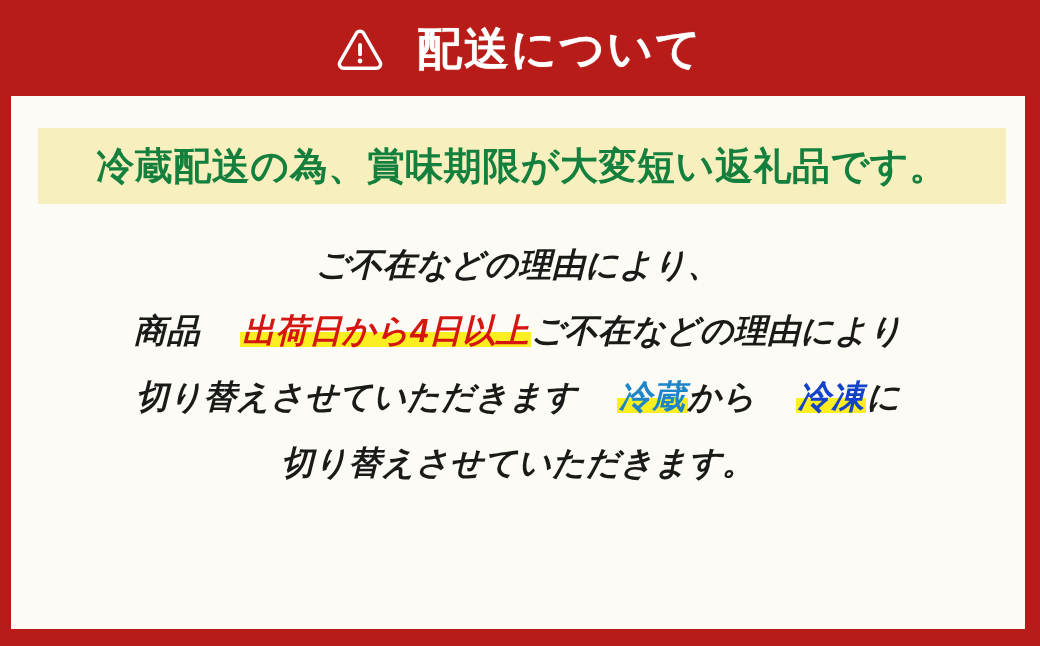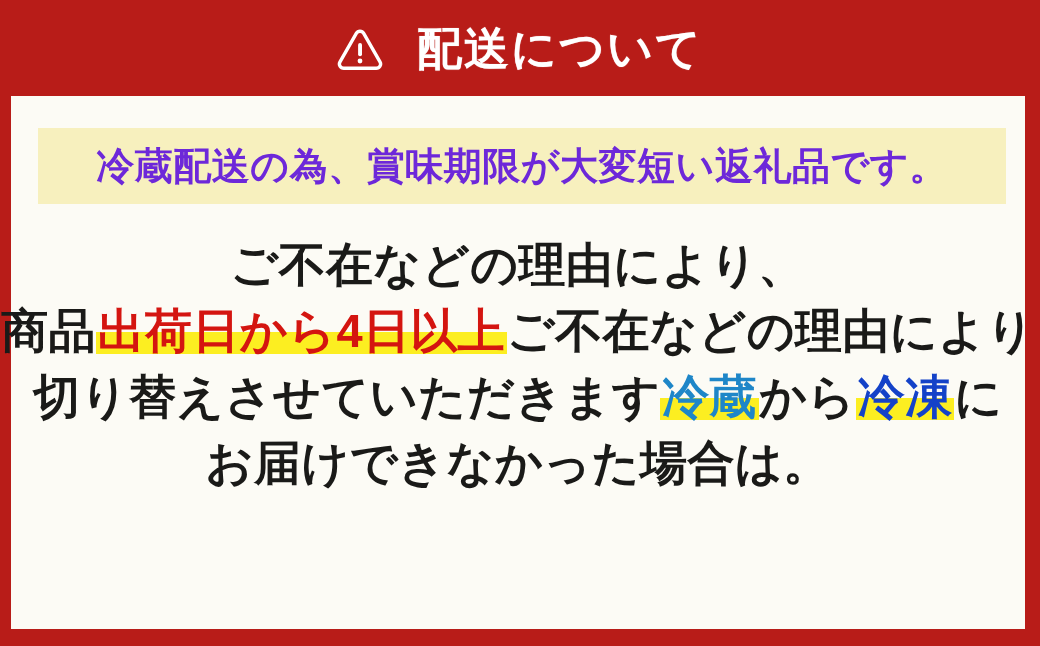--- a/index.html
+++ b/index.html
@@ -69,54 +69,56 @@
     left: 27px;
     top: 32px;
     width: 968px;
     height: 76px;
     background: #F7F0BE;
     display: flex;
     align-items: center;
     justify-content: center;
   }
   .banner-text {
-    color: #6d28d9;
+    color: #15803d;
     font-size: 38px;
     font-weight: 700;
     letter-spacing: 0.5px;
     line-height: 1;
     white-space: nowrap;
   }
 
   
   .lines {
     position: absolute;
     left: 0;
     top: 135px;
     width: 1014px;
     text-align: center;
   }
   .line {
-    font-size: 47px;
+    font-size: 33px;
     font-weight: 700;
     color: #1A1A18;
     line-height: 1;
     height: 66px;
     display: flex;
     align-items: center;
     justify-content: center;
     white-space: nowrap;
     letter-spacing: 0.3px;
+    font-style: italic;
   }
   .seg { display: inline-block; }
 
   
   .hl {
     background: linear-gradient(to top, #FCEE21 0%, #FCEE21 46%, rgba(252,238,33,0) 46%);
     padding: 0 2px;
+    margin-left: 40px;
   }
   .red    { color: #D41510; }
   .blue   { color: #1E86C8; }
   .blue-d { color: #1442C8; }
 </style>
 </head>
 <body>
 
 <div class="notice-card">
 
@@ -149,19 +151,19 @@
 
       <div class="line">
         <span class="seg">切り替えさせていただきます</span>
         <span class="seg hl blue">冷蔵</span>
         <span class="seg">から</span>
         <span class="seg hl blue-d">冷凍</span>
         <span class="seg">に</span>
       </div>
 
       <div class="line">
-        <span class="seg">お届けできなかった場合は。</span>
+        <span class="seg">切り替えさせていただきます。</span>
       </div>
 
 
     </div>
   </div>
 </div>
 
 </body></html>

